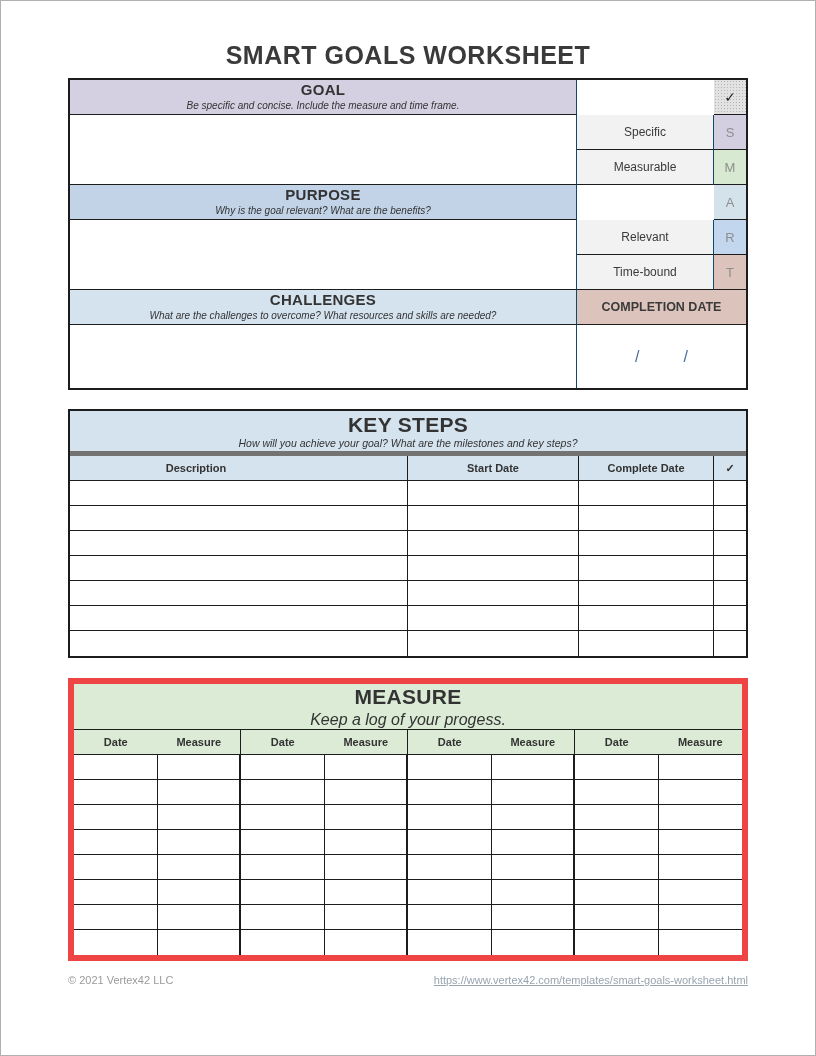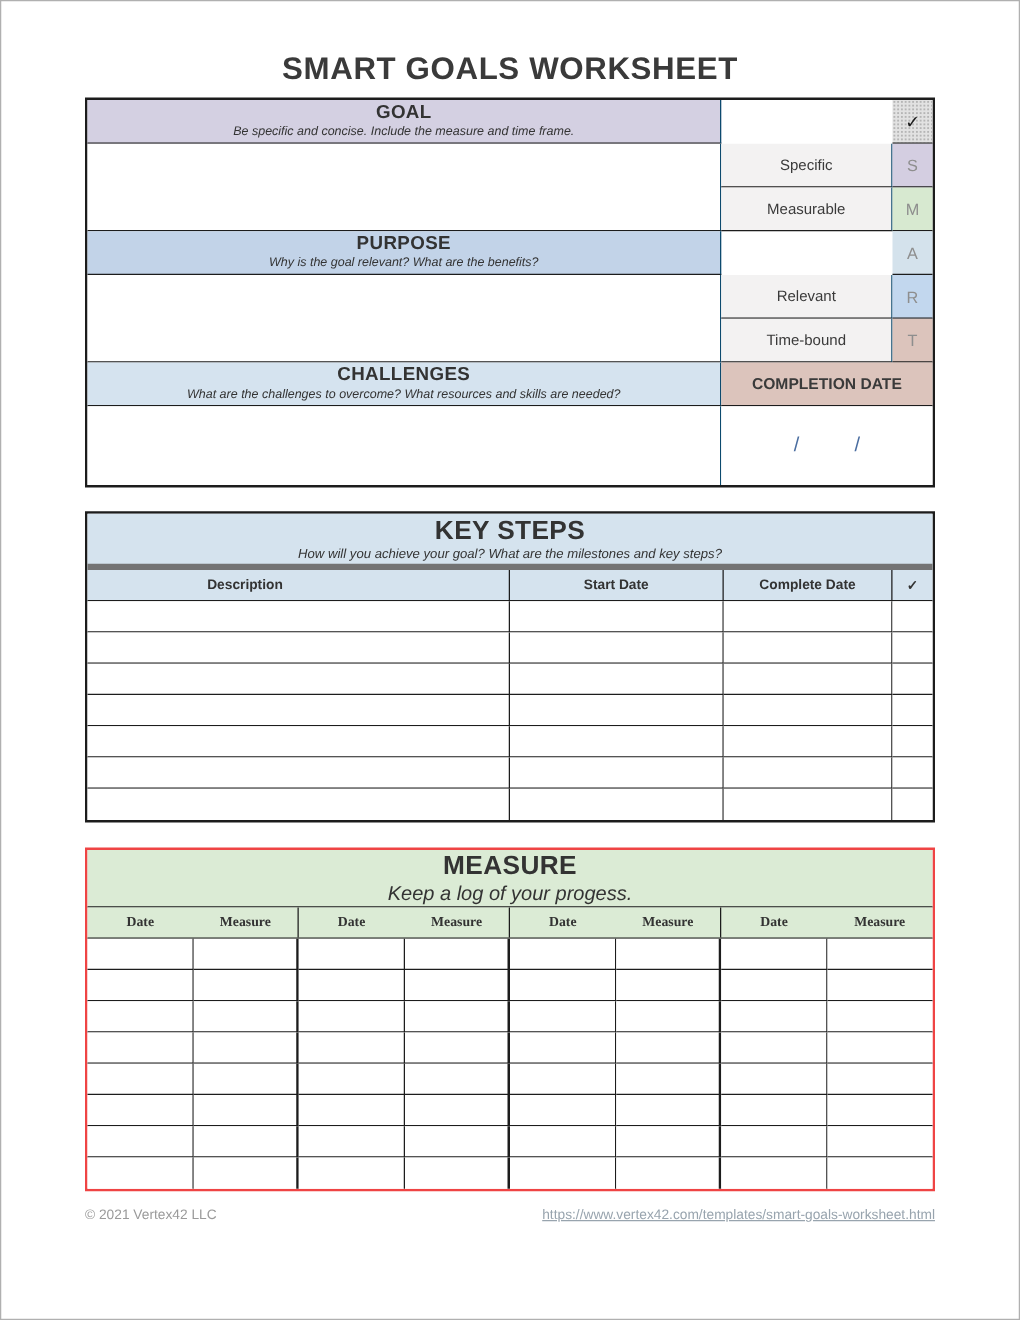--- a/index.html
+++ b/index.html
@@ -88,25 +88,25 @@
   .ks-headrow { display:grid; grid-template-columns:338px 171px 135px 1fr; height:25px; border-bottom:1px solid #1c1c1c; }
   .ks-headrow .hc { display:flex; align-items:center; justify-content:center; font-size:11px; font-weight:bold; color:#333; border-right:1px solid #1c1c1c; }
   .ks-headrow .hc:last-child { border-right:none; }
   .ks-headrow .hc.c1 { padding-right:85px; }
   .ks-body { display:grid; grid-template-columns:338px 171px 135px 1fr; grid-auto-rows:25px; }
   .ks-cell { border-right:1px solid #1c1c1c; border-bottom:1px solid #1c1c1c; background:#fff; }
   .ks-cell:nth-child(4n) { border-right:none; }
   .ks-cell:nth-last-child(-n+4) { border-bottom:none; }
 
   
-  .ms-table { margin-top:20px; border:2px solid #ef4444; }
+  .ms-table { margin-top:20px; border:6px solid #ef4444; }
   .ms-title { height:46px; border-bottom:1px solid #1c1c1c; display:flex; flex-direction:column; align-items:center; justify-content:center; line-height:1.2; }
   .ms-title .h { font-size:21px; font-weight:bold; color:#333; letter-spacing:0.3px; }
   .ms-title .sub { font-size:16px; font-style:italic; color:#333; }
-  .ms-headrow { display:grid; grid-template-columns:repeat(8,1fr); height:25px; border-bottom:1px solid #1c1c1c;font-family:Liberation Serif, serif; }
+  .ms-headrow { display:grid; grid-template-columns:repeat(8,1fr); height:25px; border-bottom:1px solid #1c1c1c; }
   .ms-headrow .hc { display:flex; align-items:center; justify-content:center; font-size:11px; font-weight:bold; color:#333; }
   .ms-headrow .hc:nth-child(2), .ms-headrow .hc:nth-child(4), .ms-headrow .hc:nth-child(6) { border-right:1px solid #1c1c1c; }
   .ms-body { display:grid; grid-template-columns:repeat(8,1fr); grid-auto-rows:25px; }
   .ms-cell { border-right:1px solid #1c1c1c; border-bottom:1px solid #1c1c1c; background:#fff; }
   .ms-cell:nth-child(8n) { border-right:none; }
   .ms-cell:nth-child(8n+2), .ms-cell:nth-child(8n+4), .ms-cell:nth-child(8n+6) { border-right:2px solid #1c1c1c; }
   .ms-cell:nth-last-child(-n+8) { border-bottom:none; }
 
   
   .footer { margin-top:13px; display:flex; justify-content:space-between; align-items:baseline; font-size:11px; }

